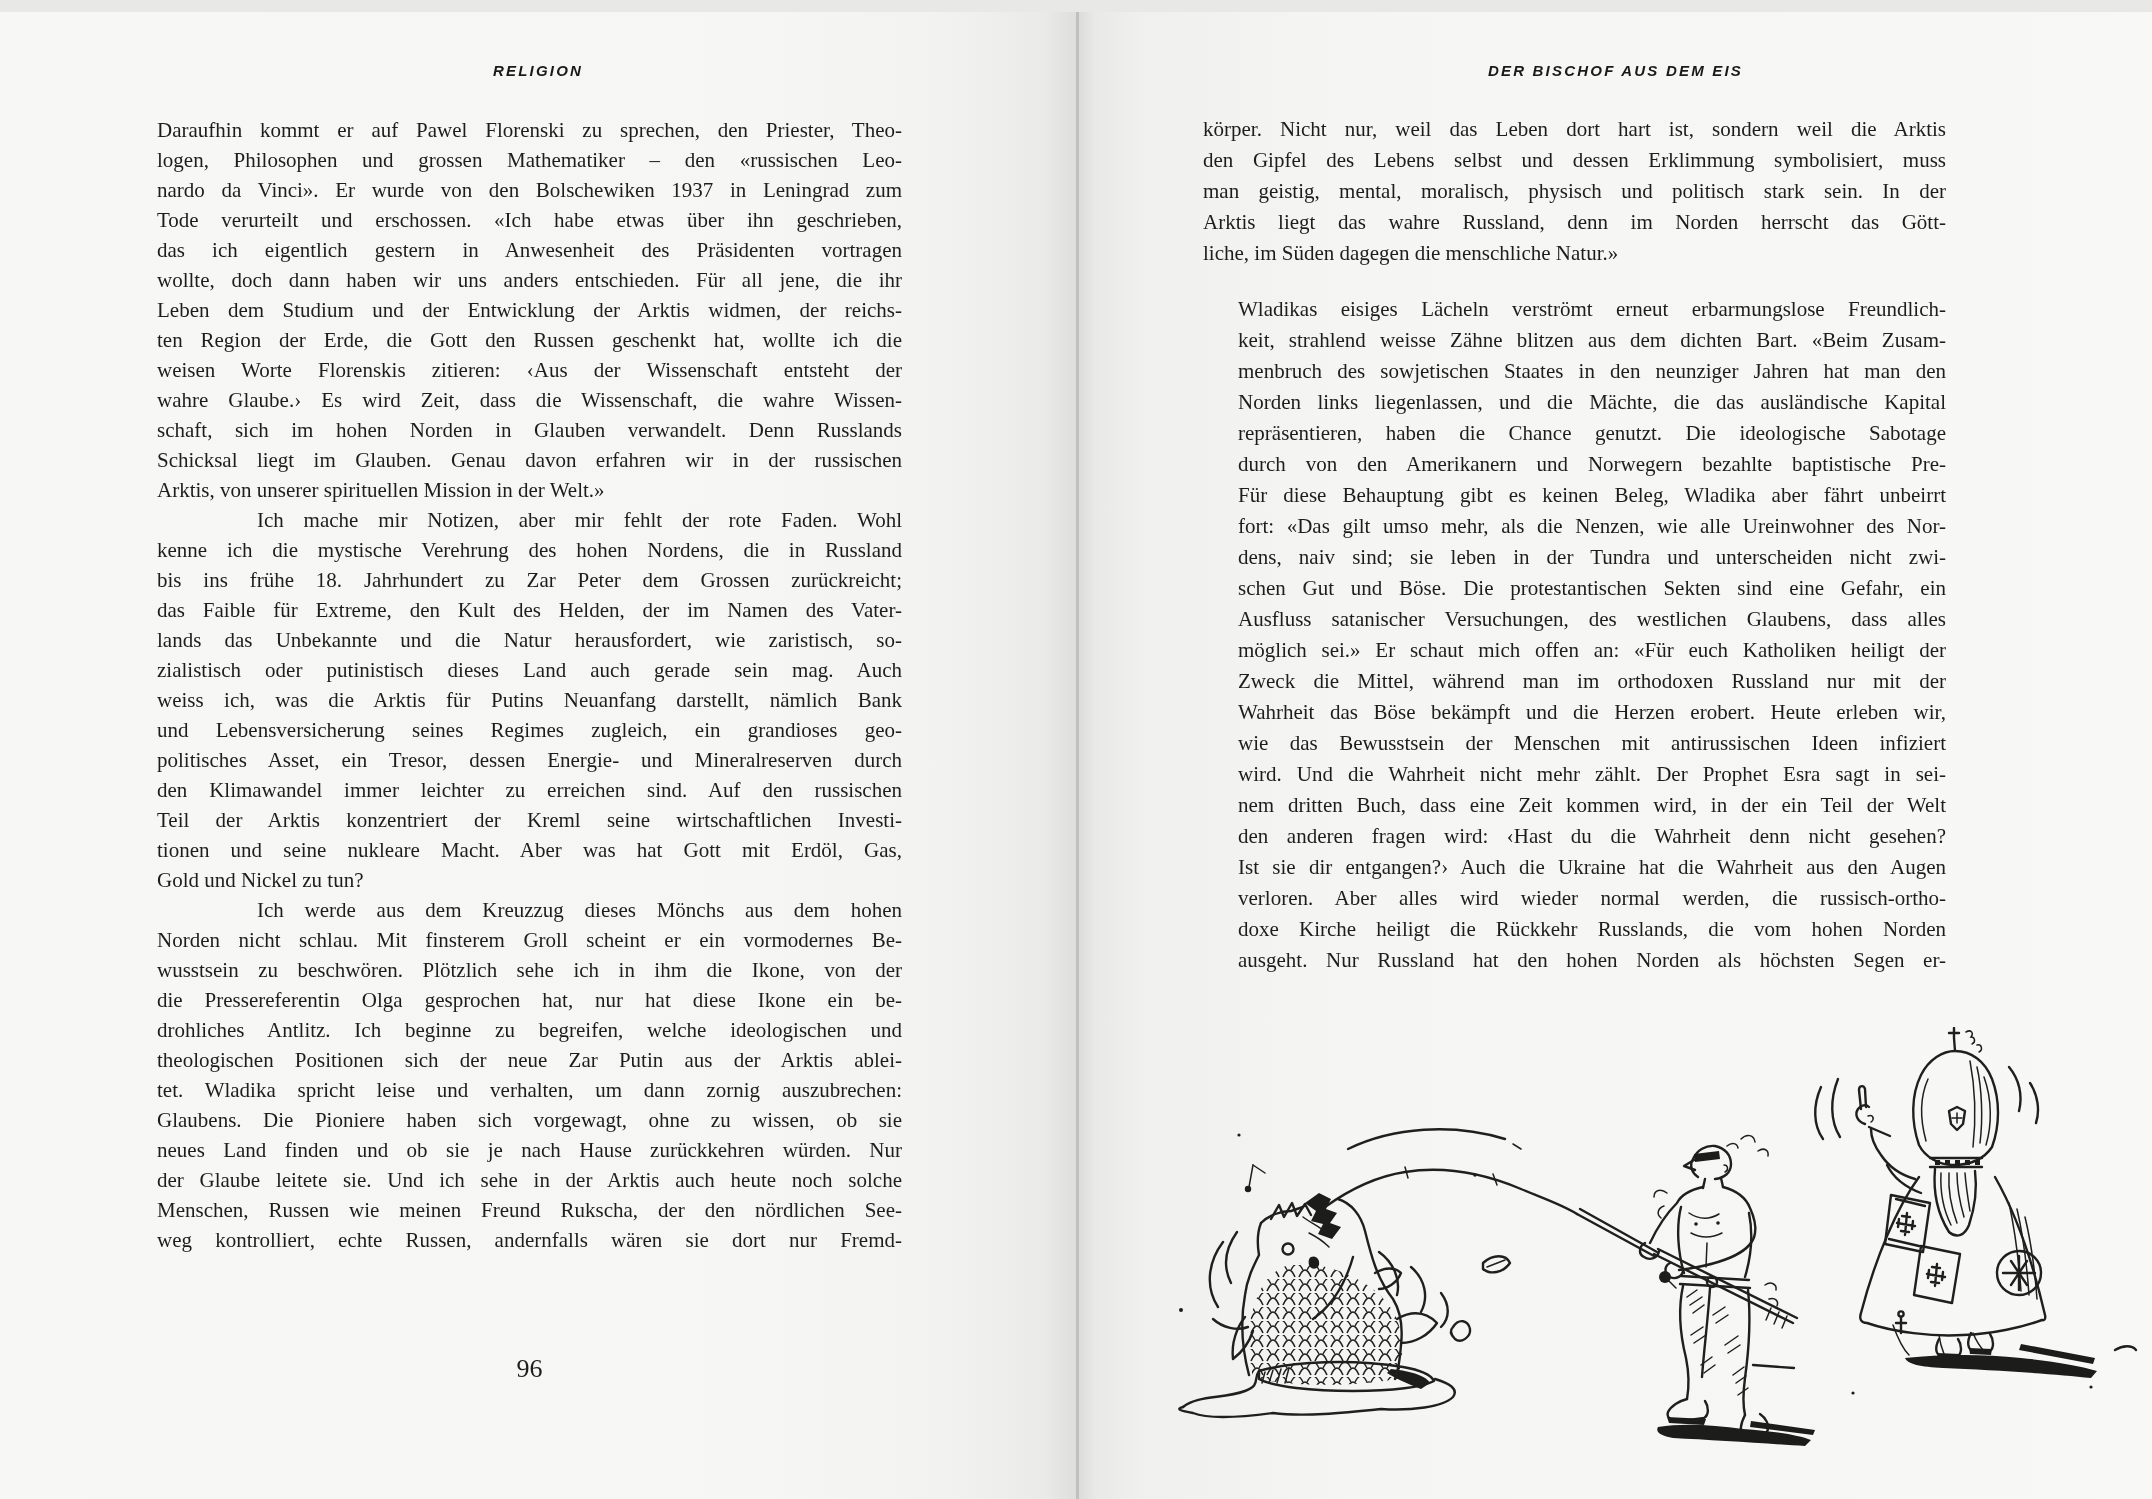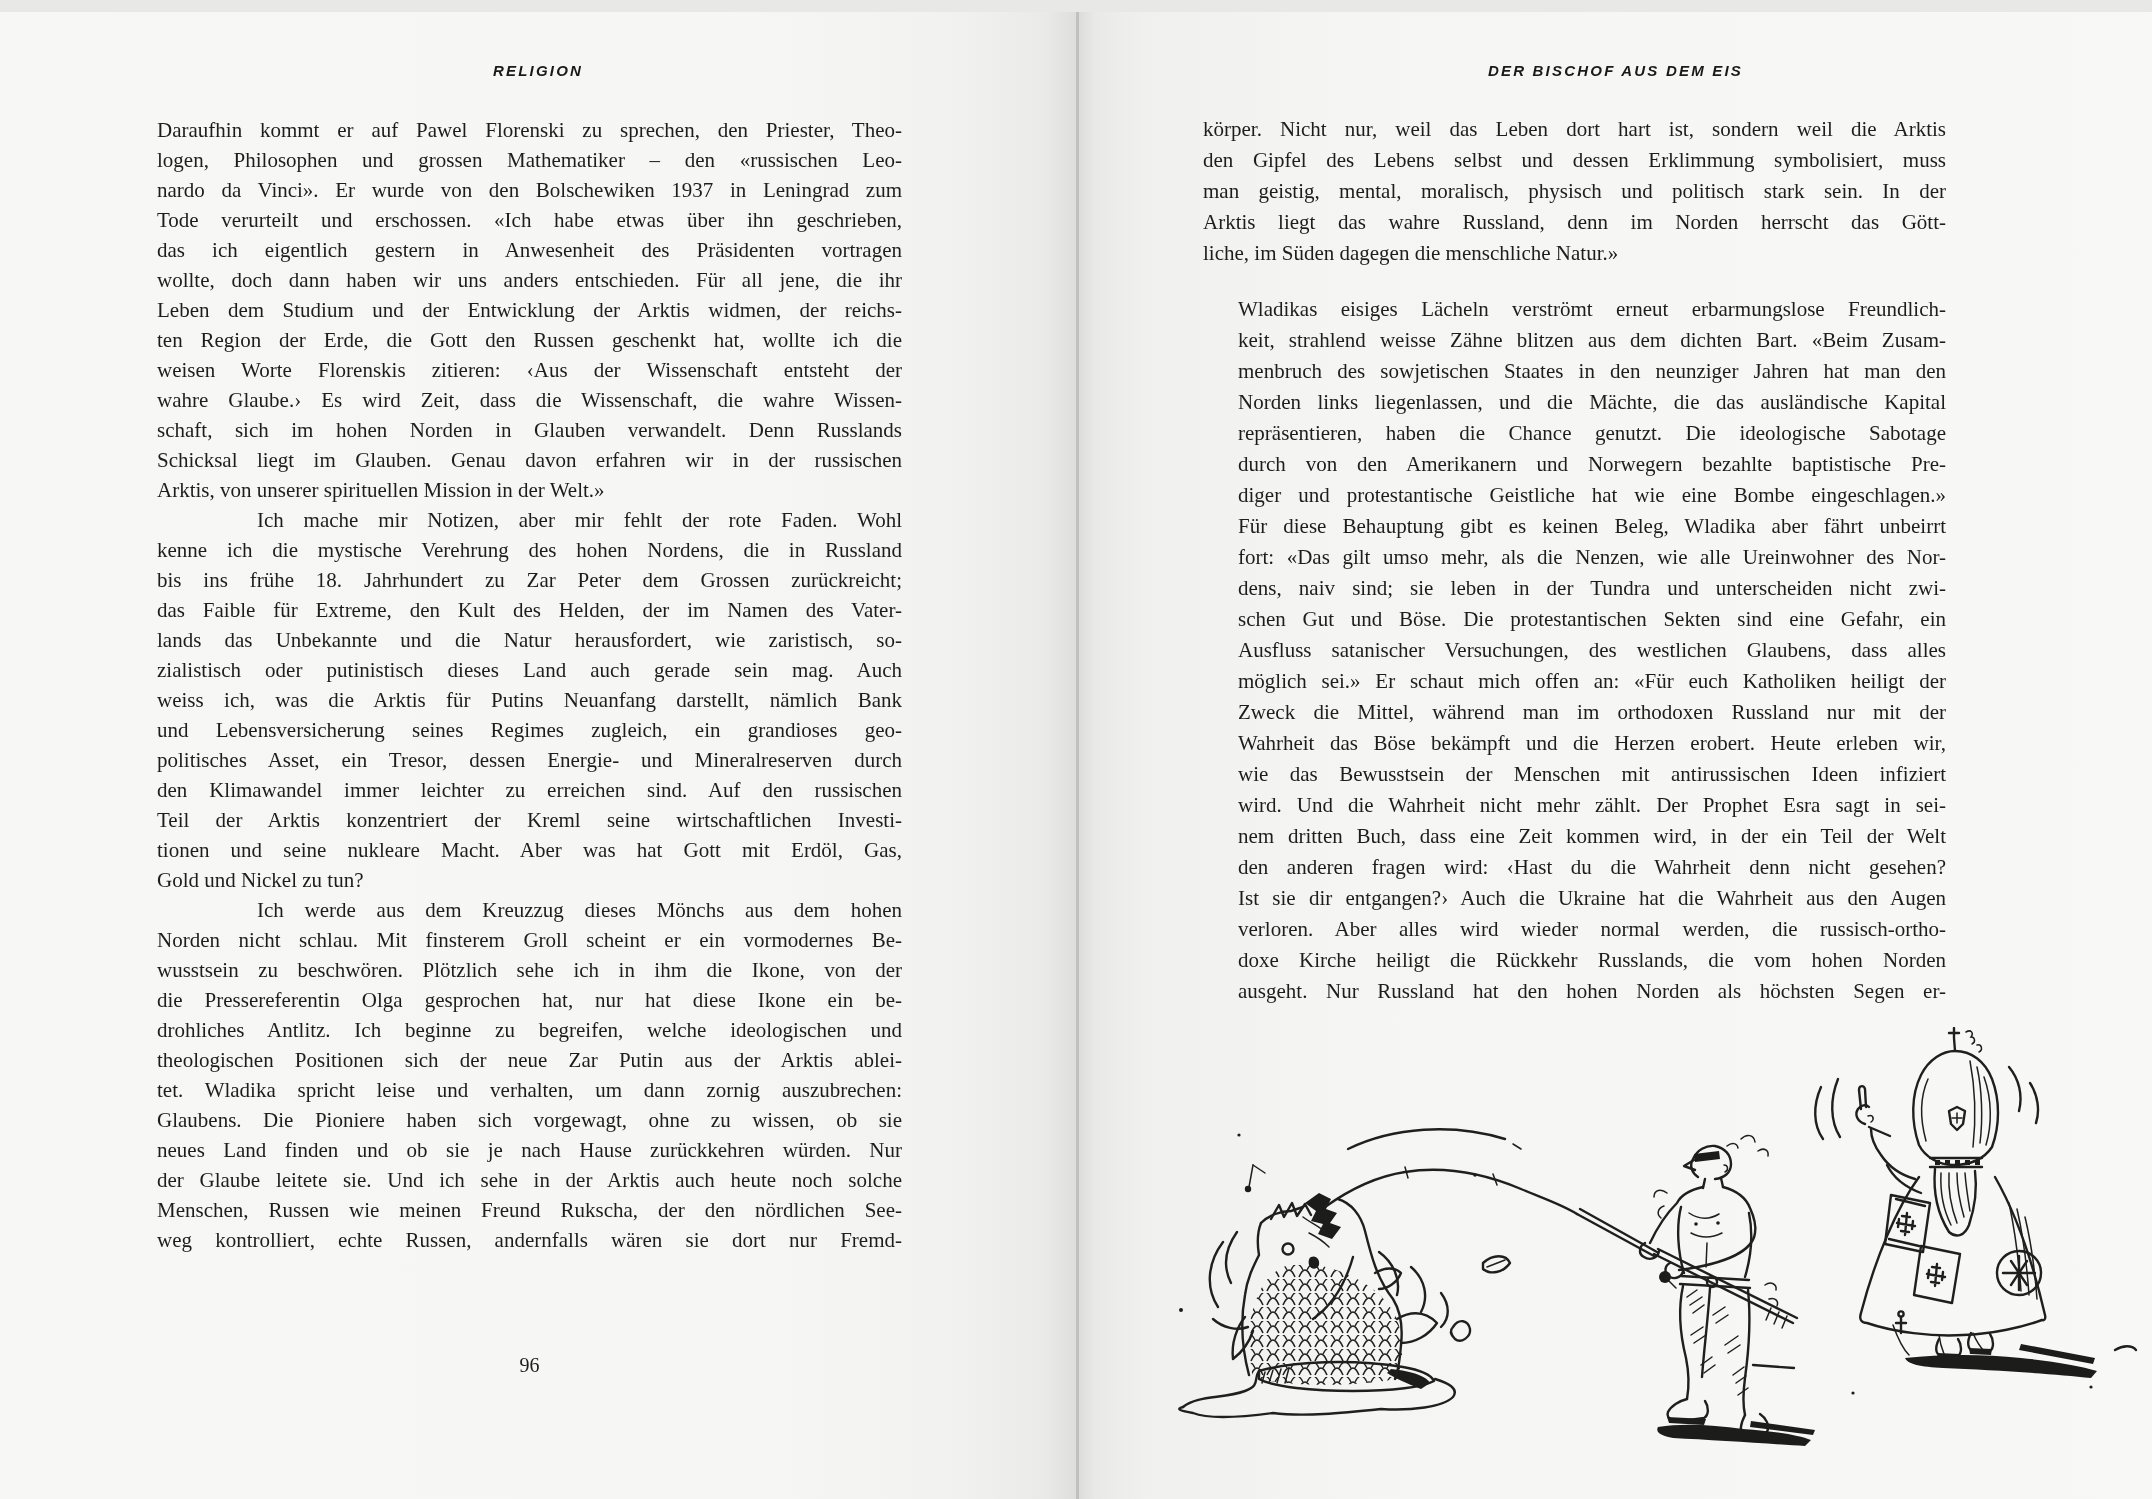--- a/index.html
+++ b/index.html
@@ -36,21 +36,21 @@
     font-size: 21px; height: 30px; line-height: 30px;
     white-space: nowrap;
     text-align: justify; text-align-last: justify;
     color: #1d1d1c;
   }
   .page--right .line { height: 31px; line-height: 31px; }
   .line.last { text-align-last: left; }
   .line.indent { padding-left: 100px; box-sizing: border-box; }
   .page-number {
     position: absolute; top: 1342px; left: 157px; width: 745px;
-    text-align: center; font-size: 20px; color: #1d1d1c;
+    text-align: center; font-size: 26px; color: #1d1d1c;
   }
   .illustration {
     position: absolute; left: 74px; top: 1015px;
     width: 1000px; height: 460px;
   }
   .ill-stroke { fill: none; stroke: #1f1f1e; stroke-width: 2.4; stroke-linecap: round; stroke-linejoin: round; }
   .ill-thin   { fill: none; stroke: #1f1f1e; stroke-width: 1.5; stroke-linecap: round; }
   .ill-fill   { fill: #1c1c1b; stroke: none; }
 </style>
 </head>
@@ -112,21 +112,20 @@
         <div class="line">Arktis liegt das wahre Russland, denn im Norden herrscht das Gött-</div>
         <div class="line last">liche, im Süden dagegen die menschliche Natur.»</div>
       </div>
     <div class="text-col text-col--quote">
         <div class="line">Wladikas eisiges Lächeln verströmt erneut erbarmungslose Freundlich-</div>
         <div class="line">keit, strahlend weisse Zähne blitzen aus dem dichten Bart. «Beim Zusam-</div>
         <div class="line">menbruch des sowjetischen Staates in den neunziger Jahren hat man den</div>
         <div class="line">Norden links liegenlassen, und die Mächte, die das ausländische Kapital</div>
         <div class="line">repräsentieren, haben die Chance genutzt. Die ideologische Sabotage</div>
         <div class="line">durch von den Amerikanern und Norwegern bezahlte baptistische Pre-</div>
-        <div class="line">diger und protestantische Geistliche hat wie eine Bombe eingeschlagen.»</div>
         <div class="line">Für diese Behauptung gibt es keinen Beleg, Wladika aber fährt unbeirrt</div>
         <div class="line">fort: «Das gilt umso mehr, als die Nenzen, wie alle Ureinwohner des Nor-</div>
         <div class="line">dens, naiv sind; sie leben in der Tundra und unterscheiden nicht zwi-</div>
         <div class="line">schen Gut und Böse. Die protestantischen Sekten sind eine Gefahr, ein</div>
         <div class="line">Ausfluss satanischer Versuchungen, des westlichen Glaubens, dass alles</div>
         <div class="line">möglich sei.» Er schaut mich offen an: «Für euch Katholiken heiligt der</div>
         <div class="line">Zweck die Mittel, während man im orthodoxen Russland nur mit der</div>
         <div class="line">Wahrheit das Böse bekämpft und die Herzen erobert. Heute erleben wir,</div>
         <div class="line">wie das Bewusstsein der Menschen mit antirussischen Ideen infiziert</div>
         <div class="line">wird. Und die Wahrheit nicht mehr zählt. Der Prophet Esra sagt in sei-</div>

